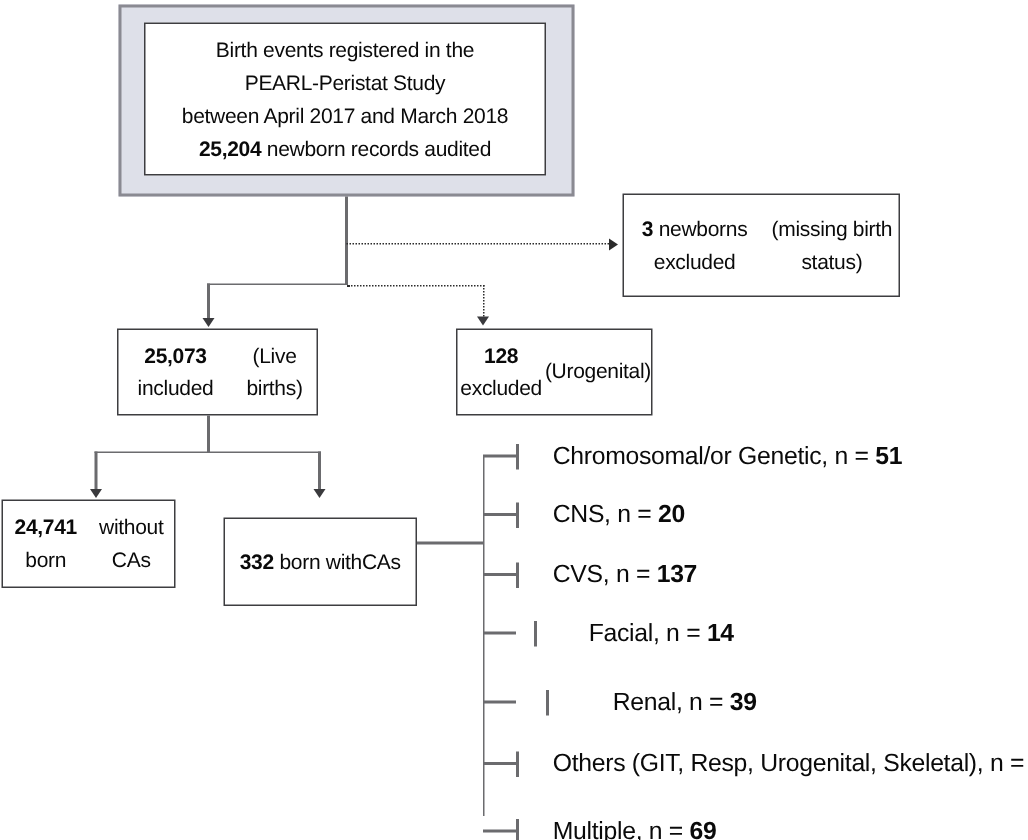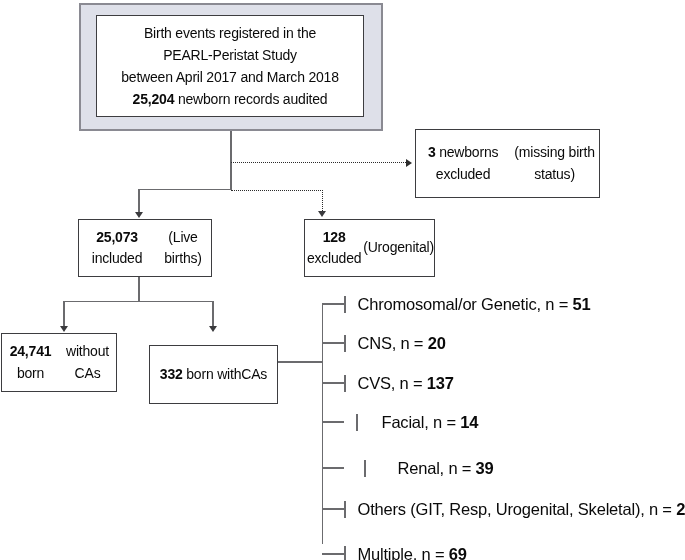--- a/index.html
+++ b/index.html
@@ -71,21 +71,21 @@
   .ca-item {
     position: absolute;
     left: 322px;
     height: 24px;
     display: flex;
     align-items: center;
   }
   .ca-branch { width: 22px; height: 1.5px; background: #6b6b6e; }
   .ca-tick { width: 1.5px; height: 17px; background: #6b6b6e; }
   .ca-label {
-    padding-left: 12px;
+    padding-left: 23px;
     font-size: 16.5px;
     letter-spacing: -0.2px;
     white-space: nowrap;
   }
 </style>
 </head>
 <body>
 
 <div id="canvas">
 

